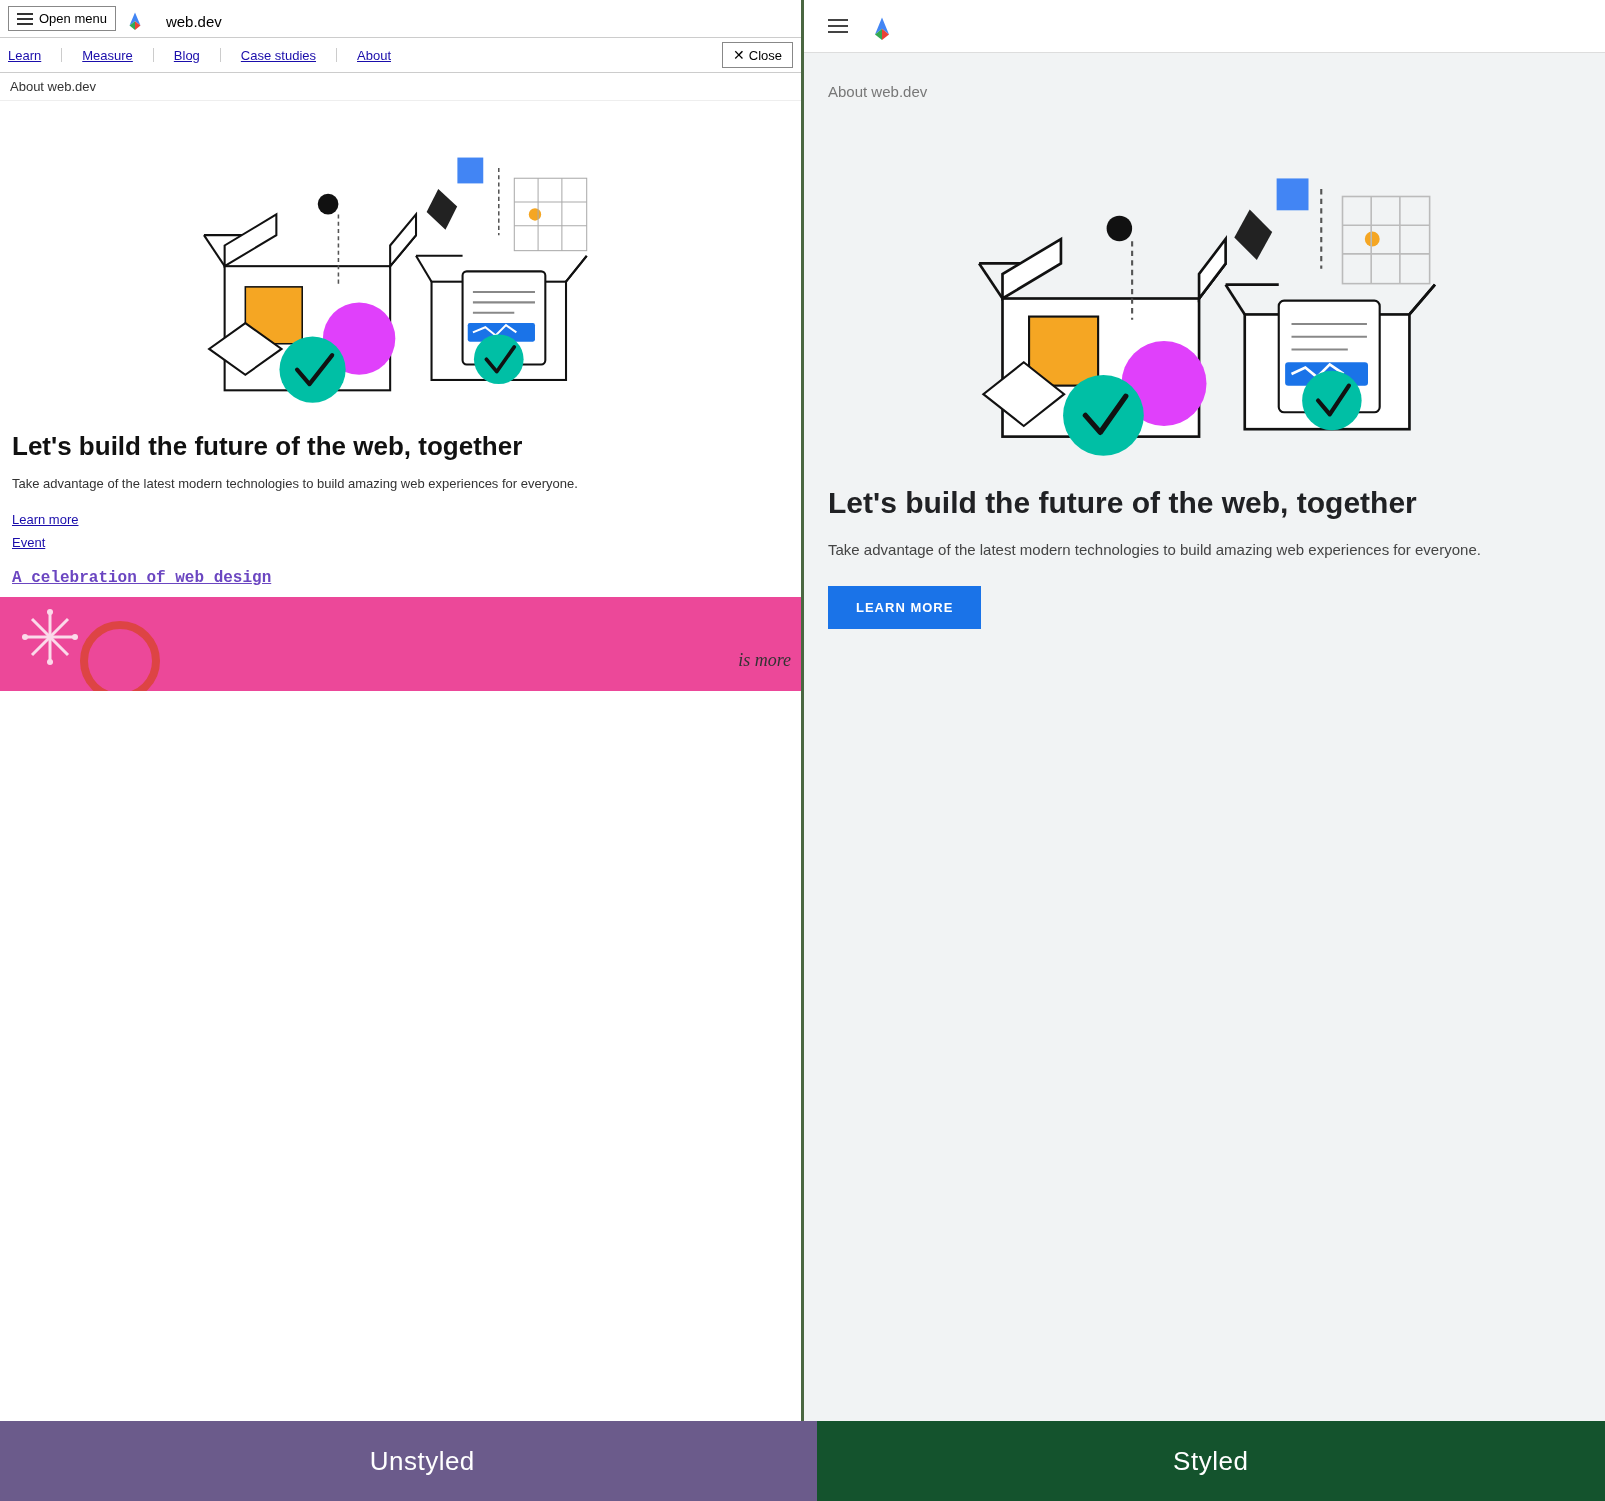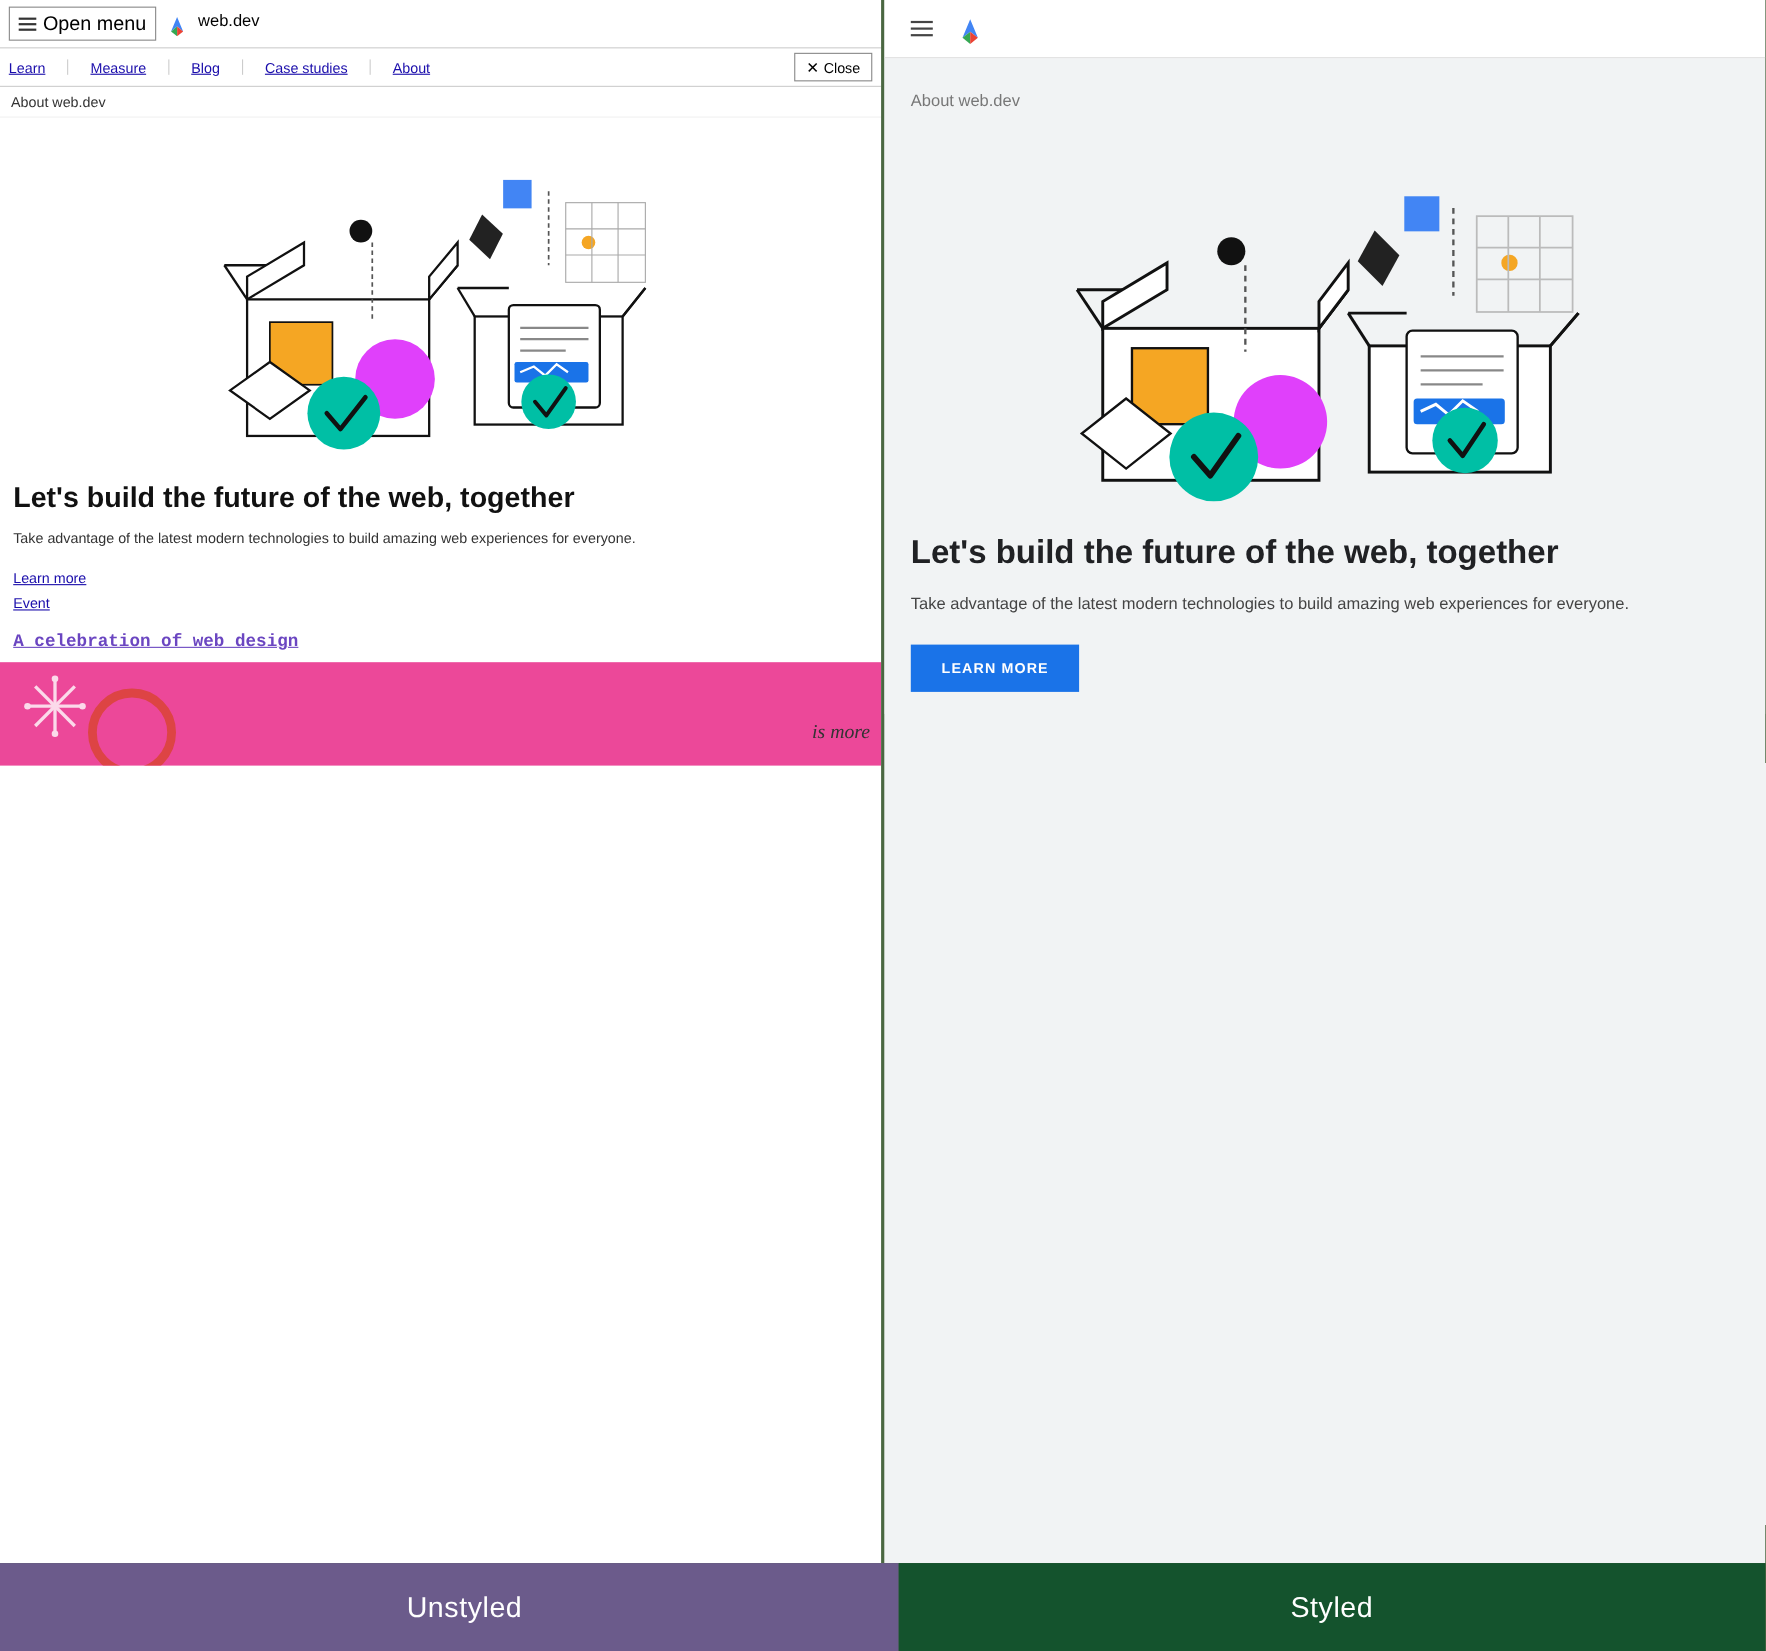--- a/index.html
+++ b/index.html
@@ -75,39 +75,39 @@
     }
 
     .left-menu-btn {
       display: flex;
       align-items: center;
       gap: 6px;
       border: 1px solid #888;
       padding: 4px 8px;
       background: white;
       cursor: pointer;
-      font-size: 18px;
+      font-size: 13px;
     }
 
     .hamburger-icon-left {
       display: flex;
       flex-direction: column;
       gap: 3px;
     }
 
     .hamburger-line {
       width: 16px;
       height: 2px;
       background: #333;
     }
 
     .left-logo {
       display: flex;
-      align-items: flex-start;
-      gap: 8px;
+      align-items: flex-end;
+      gap: 20px;
     }
 
     .logo-arrow {
       width: 22px;
       height: 22px;
     }
 
     .left-nav {
       padding: 4px 8px;
       border-bottom: 1px solid #ccc;

